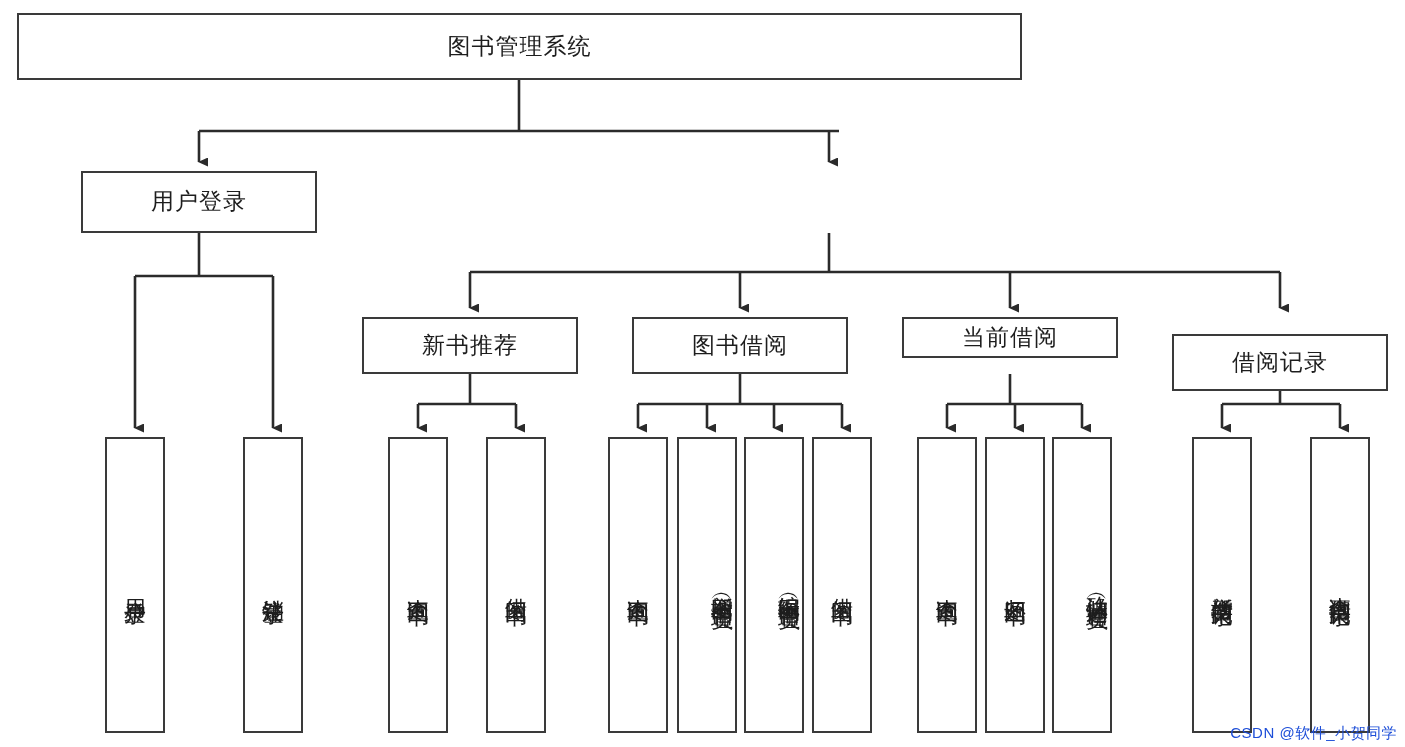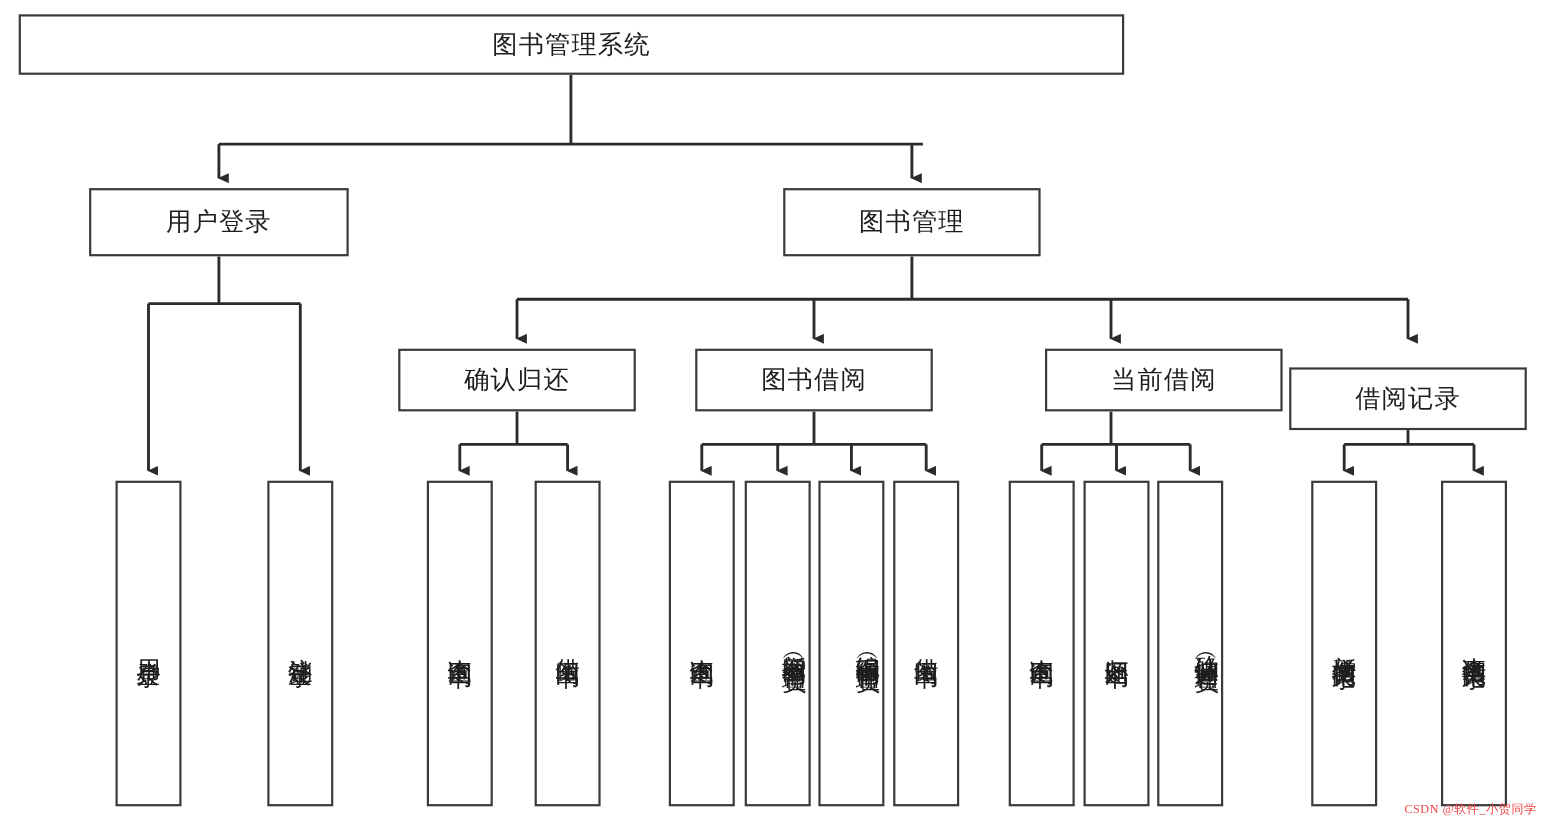--- a/index.html
+++ b/index.html
@@ -56,24 +56,24 @@
   }
   .node.vert .vtext {
     writing-mode: vertical-rl;
     text-orientation: upright;
     white-space: nowrap;
   }
   .watermark {
     position: absolute;
     right: 8px;
     bottom: 4px;
-    font-size: 11px;
-    color: #ef4444;
+    font-size: 15px;
+    color: #1d4ed8;
     letter-spacing: 0.5px;
-    font-family: Liberation Serif, serif;
+    font-family: Liberation Sans, sans-serif;
     user-select: none;
   }
 </style>
 </head>
 <body>
 
 <div id="diagram-root">
 
   <svg class="edges" viewBox="0 0 1405 747">
     <defs>
@@ -118,38 +118,35 @@
       <path d="M1015,404 L1015,428" marker-end="url(#arrow)"></path>
       <path d="M1082,404 L1082,428" marker-end="url(#arrow)"></path>
 
       <path d="M1280,374 L1280,404"></path>
       <path d="M1222,404 L1340,404"></path>
       <path d="M1222,404 L1222,428" marker-end="url(#arrow)"></path>
       <path d="M1340,404 L1340,428" marker-end="url(#arrow)"></path>
     </g>
   </svg>
 
-  <div class="node horiz" id="node-root" style="left: 17px; top: 13px; width: 1005px; height: 55px;">
+  <div class="node horiz" id="node-root" style="left: 17px; top: 13px; width: 1005px; height: 67px;">
     <span>图书管理系统</span>
   </div>
 
   <div class="node horiz" id="node-l2-0" style="left: 81px; top: 171px; width: 236px; height: 62px;">
     <span>用户登录</span>
   </div>
-  <div class="node horiz" id="node-l2-1" style="left: 712px; top: 171px; width: 234px; height: 62px;">
-    <span>图书管理</span>
-  </div>
 
   <div class="node horiz" id="node-l3-0" style="left: 362px; top: 317px; width: 216px; height: 57px;">
-    <span>确认归还</span>
+    <span>新书推荐</span>
   </div>
   <div class="node horiz" id="node-l3-1" style="left: 632px; top: 317px; width: 216px; height: 57px; text-align: right;">
     <span>图书借阅</span>
   </div>
-  <div class="node horiz" id="node-l3-2" style="left: 902px; top: 317px; width: 216px; height: 57px; margin-left: 48px;">
+  <div class="node horiz" id="node-l3-2" style="left: 902px; top: 317px; width: 216px; height: 41px;">
     <span>当前借阅</span>
   </div>
   <div class="node horiz" id="node-l3-3" style="left: 1172px; top: 334px; width: 216px; height: 57px;">
     <span>借阅记录</span>
   </div>
 
   <div class="node vert mid" id="node-leaf-0" style="left: 105px; top: 437px; width: 60px; height: 296px;">
     <span class="vtext">用户登录</span>
   </div>
   <div class="node vert mid" id="node-leaf-1" style="left: 243px; top: 437px; width: 60px; height: 296px;">

